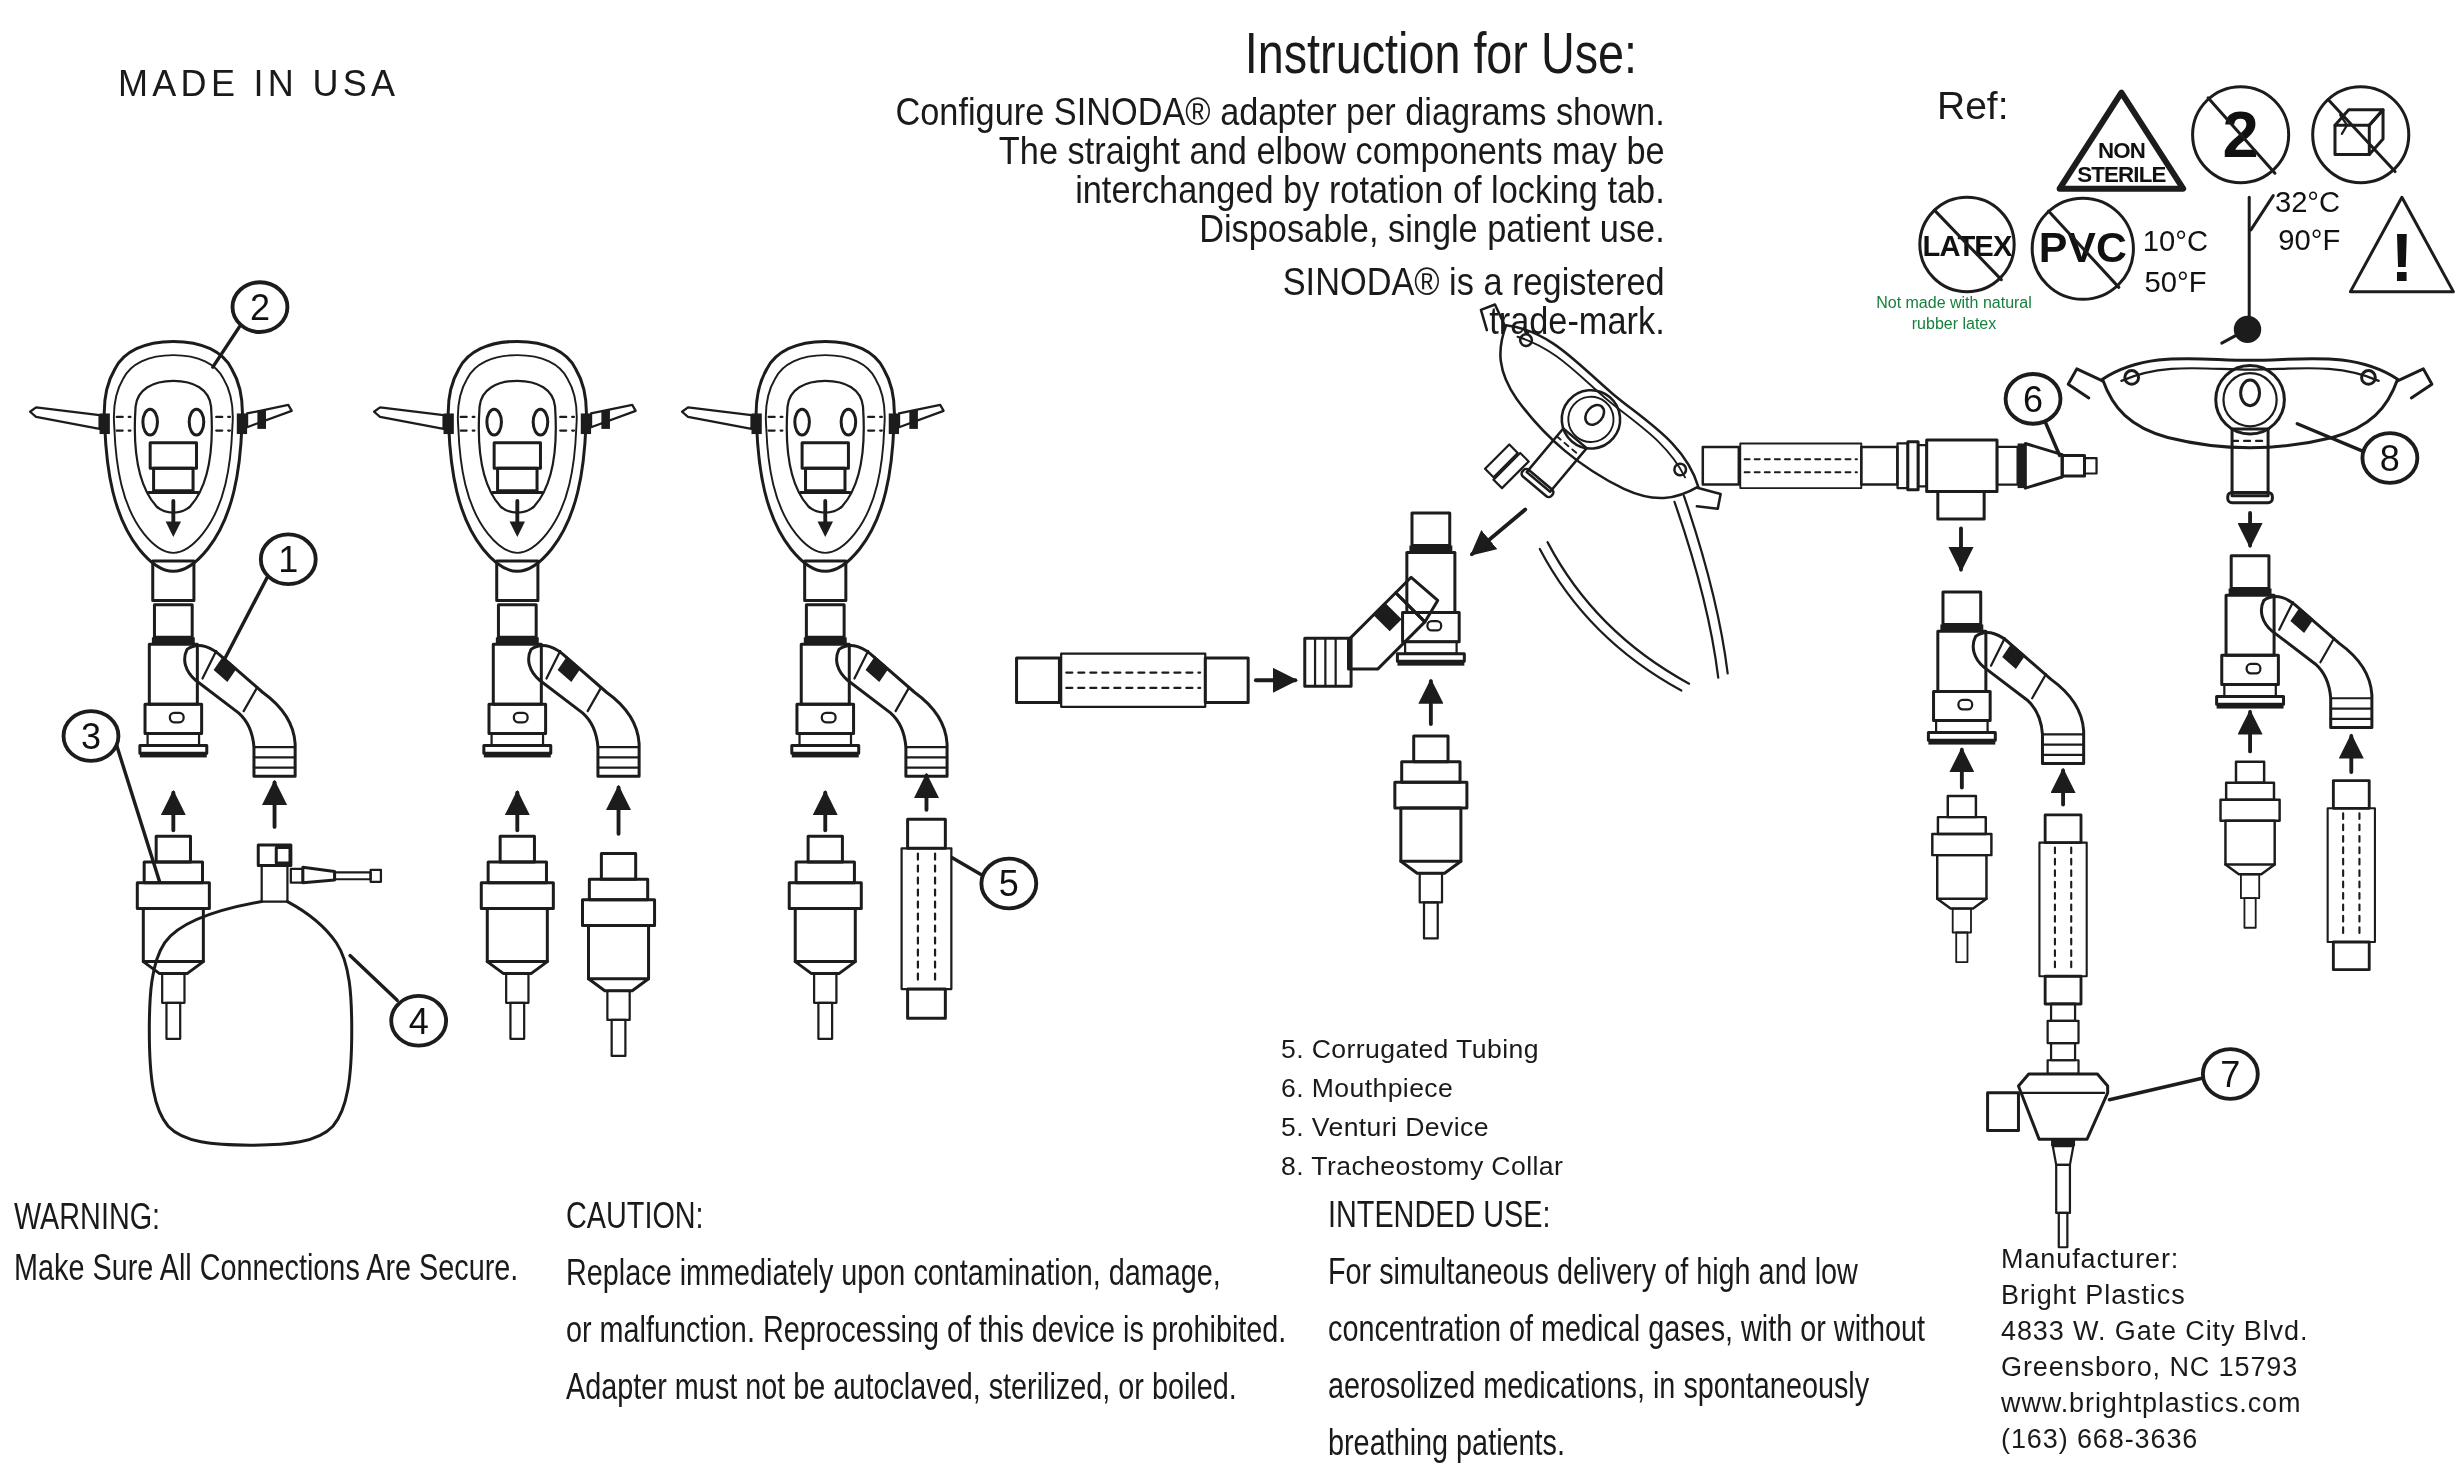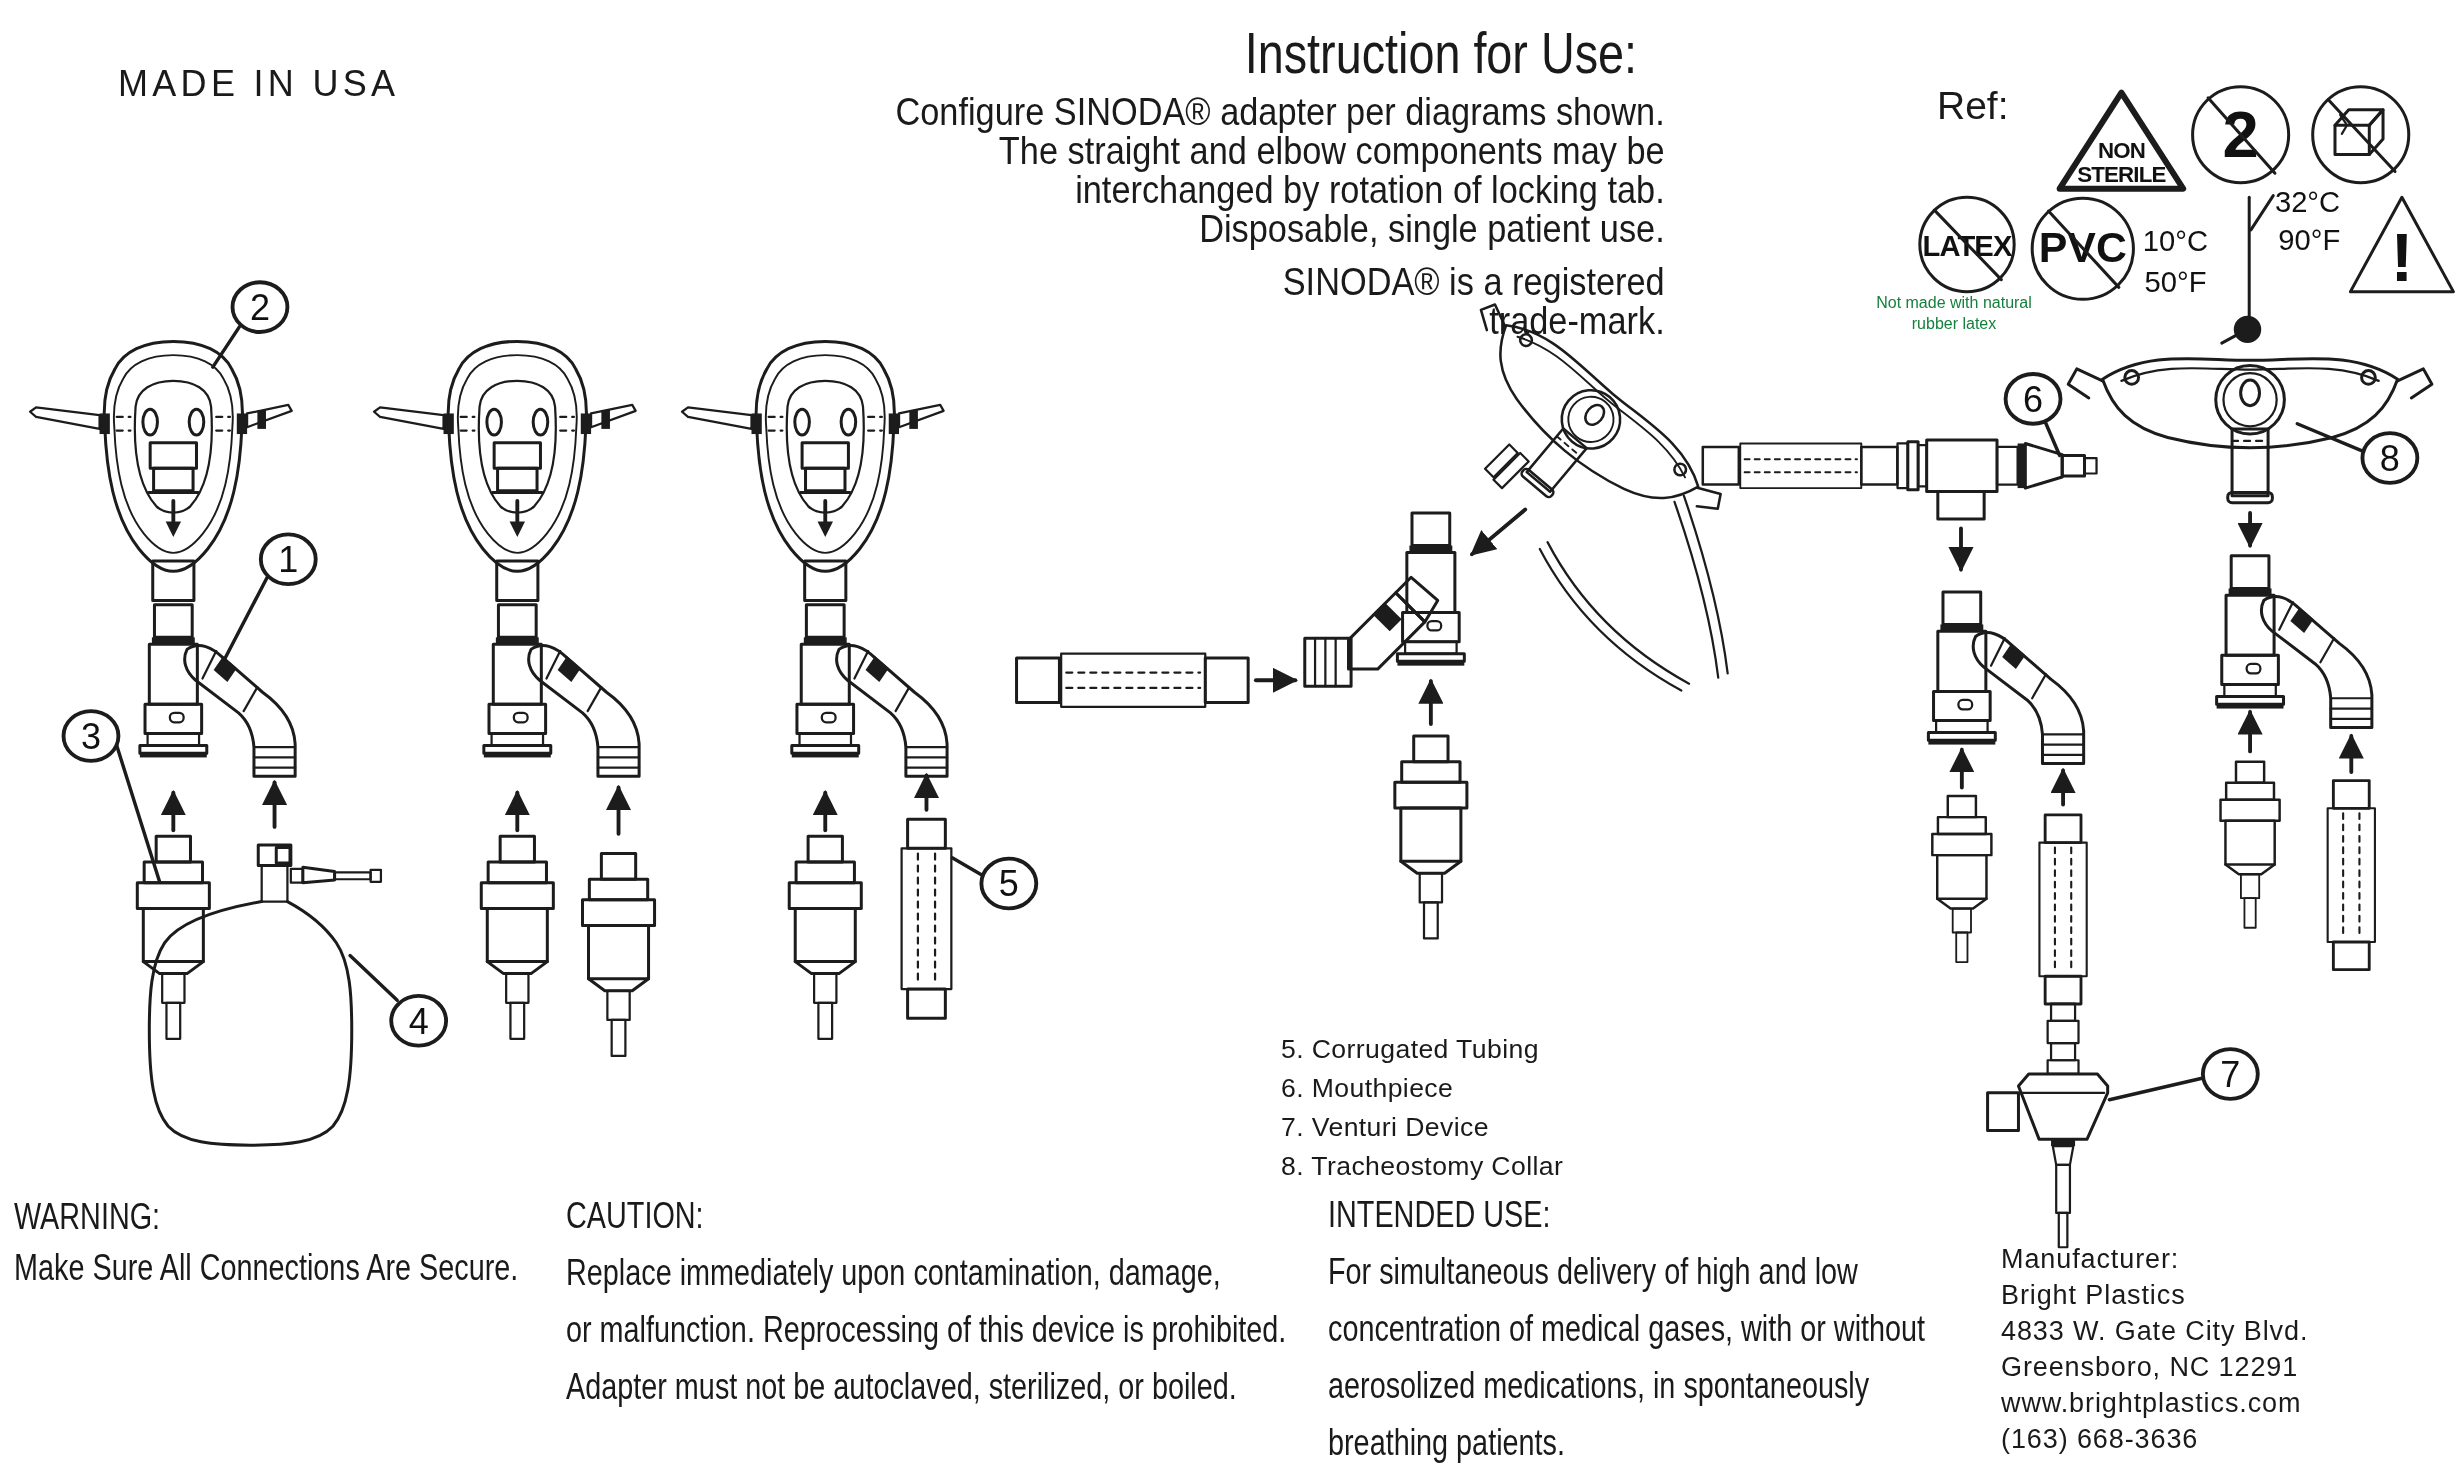--- a/index.html
+++ b/index.html
@@ -366,21 +366,21 @@
 
 <div class="abs latex-note">
   <div>Not made with natural</div>
   <div>rubber latex</div>
 </div>
 
 
 <div class="abs legend" style="left:1281px;top:1030px">
   <div>5. Corrugated Tubing</div>
   <div>6. Mouthpiece</div>
-  <div>7. Venturi Device</div>
+  <div>5. Venturi Device</div>
   <div>8. Tracheostomy Collar</div>
 </div>
 
 <div class="abs block cond" style="left:13.7px;top:1191px">
   <div class="blk-row">WARNING:</div>
   <div class="blk-row">Make Sure All Connections Are Secure.</div>
 </div>
 
 <div class="abs block cond" style="left:566px;top:1187px">
   <div class="caut-row">CAUTION:</div>
@@ -394,19 +394,19 @@
   <div class="int-row">For simultaneous delivery of high and low</div>
   <div class="int-row">concentration of medical gases, with or without</div>
   <div class="int-row">aerosolized medications, in spontaneously</div>
   <div class="int-row">breathing patients.</div>
 </div>
 
 <div class="abs manu">
   <div>Manufacturer:</div>
   <div>Bright Plastics</div>
   <div>4833 W. Gate City Blvd.</div>
-  <div>Greensboro, NC 12291</div>
+  <div>Greensboro, NC 15793</div>
   <div>www.brightplastics.com</div>
   <div>(163) 668-3636</div>
 </div>
 
 </div>
 
 
 </body></html>

